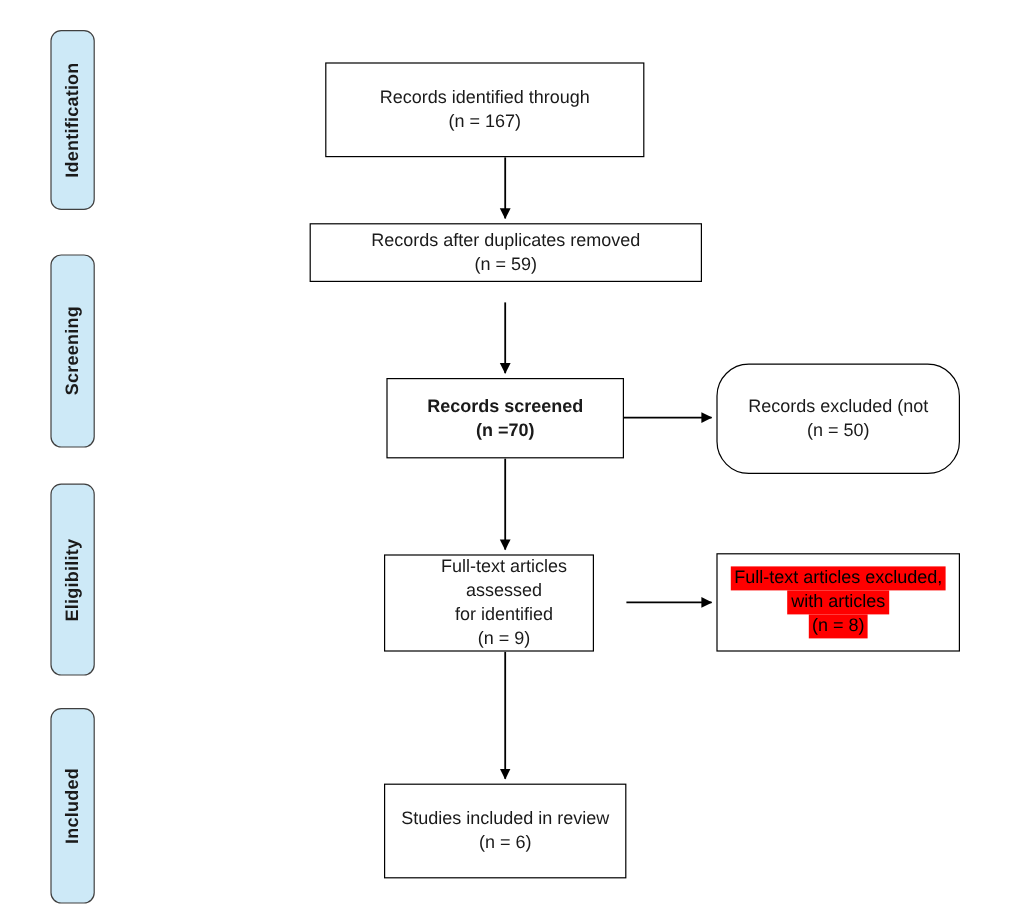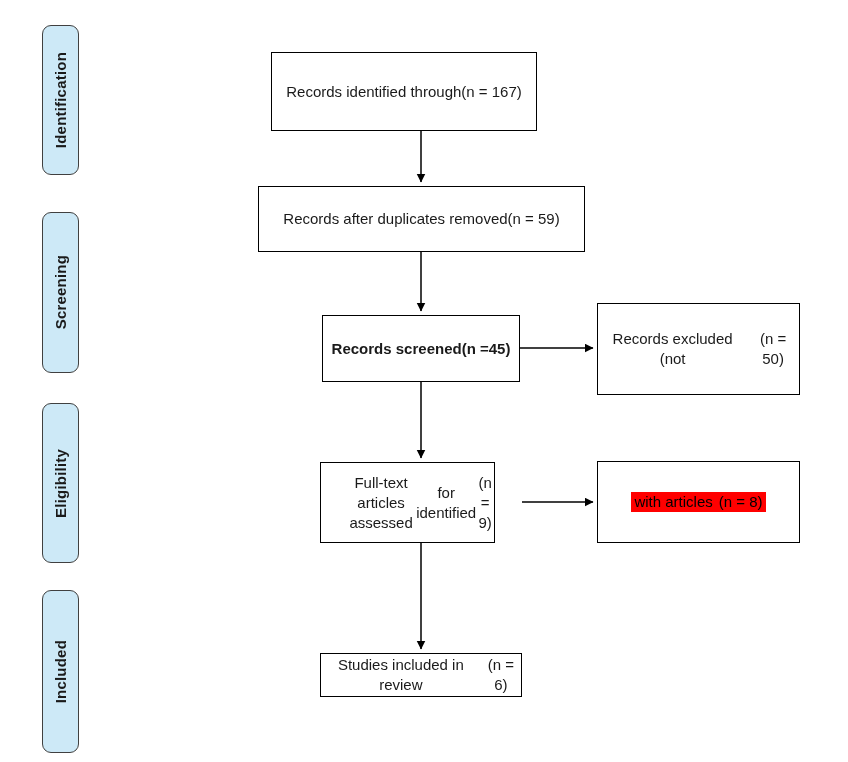--- a/index.html
+++ b/index.html
@@ -45,47 +45,47 @@
     font-weight: bold;
     font-size: 15px;
     letter-spacing: 0.2px;
     white-space: nowrap;
   }
   .fbox {
     position: absolute;
     background: var(--box-fill);
     border: 1.2px solid var(--box-border);
     display: flex;
-    flex-direction: row;
+    flex-direction: column;
     align-items: center;
     justify-content: center;
     text-align: center;
     font-size: 15px;
     line-height: 20px;
   }
   .fbox span { display: block; }
   .fbox.hl span {
     display: inline-block;
     background: var(--highlight);
     color: var(--highlight-text);
     padding: 0 3px;
   }
   
   .stage-identification { left: 42px; top: 25px;  height: 150px; }
   .stage-screening      { left: 42px; top: 212px; height: 161px; }
   .stage-eligibility    { left: 42px; top: 403px; height: 160px; }
   .stage-included       { left: 42px; top: 590px; height: 163px; }
   
   .box-identified        { left: 271px; top: 52px;  width: 266px; height: 79px; }
-  .box-duplicates        { left: 258px; top: 186px; width: 327px; height: 66px; }
+  .box-duplicates        { left: 258px; top: 186px; width: 327px; height: 49px; }
   .box-screened          { left: 322px; top: 315px; width: 198px; height: 67px; font-weight: bold; }
-  .box-records-excluded  { left: 597px; top: 303px; width: 203px; height: 92px; }
+  .box-records-excluded  { left: 597px; top: 303px; width: 203px; height: 92px; border-radius: 27px; }
   .box-fulltext-assessed { left: 320px; top: 462px; width: 175px; height: 81px; padding-left: 25px; }
   .box-fulltext-excluded { left: 597px; top: 461px; width: 203px; height: 82px; }
-  .box-included-studies  { left: 320px; top: 653px; width: 202px; height: 44px; }
+  .box-included-studies  { left: 320px; top: 653px; width: 202px; height: 79px; }
 </style>
 </head>
 <body>
 
 <div class="canvas">
 
   <svg class="arrows" viewBox="0 0 848 762" xmlns="http://www.w3.org/2000/svg">
     <defs>
       <marker id="ah" markerUnits="userSpaceOnUse" markerWidth="10" markerHeight="10" refX="8.5" refY="4.5" orient="auto">
         <path d="M0,0 L9,4.5 L0,9 Z" fill="#000000"></path>
@@ -117,35 +117,36 @@
     <span>(n = 167)</span>
   </div>
 
   <div class="fbox box-duplicates">
     <span>Records after duplicates removed</span>
     <span>(n = 59)</span>
   </div>
 
   <div class="fbox box-screened">
     <span>Records screened</span>
-    <span>(n =45)</span>
+    <span>(n =70)</span>
   </div>
 
   <div class="fbox box-records-excluded">
     <span>Records excluded (not</span>
     <span>(n = 50)</span>
   </div>
 
   <div class="fbox box-fulltext-assessed">
     <span>Full-text articles assessed</span>
     <span>for identified</span>
     <span>(n = 9)</span>
   </div>
 
   <div class="fbox hl box-fulltext-excluded">
+    <span>Full-text articles excluded,</span>
     <span>with articles</span>
     <span>(n = 8)</span>
   </div>
 
   <div class="fbox box-included-studies">
     <span>Studies included in review</span>
     <span>(n = 6)</span>
   </div>
 
 </div>

